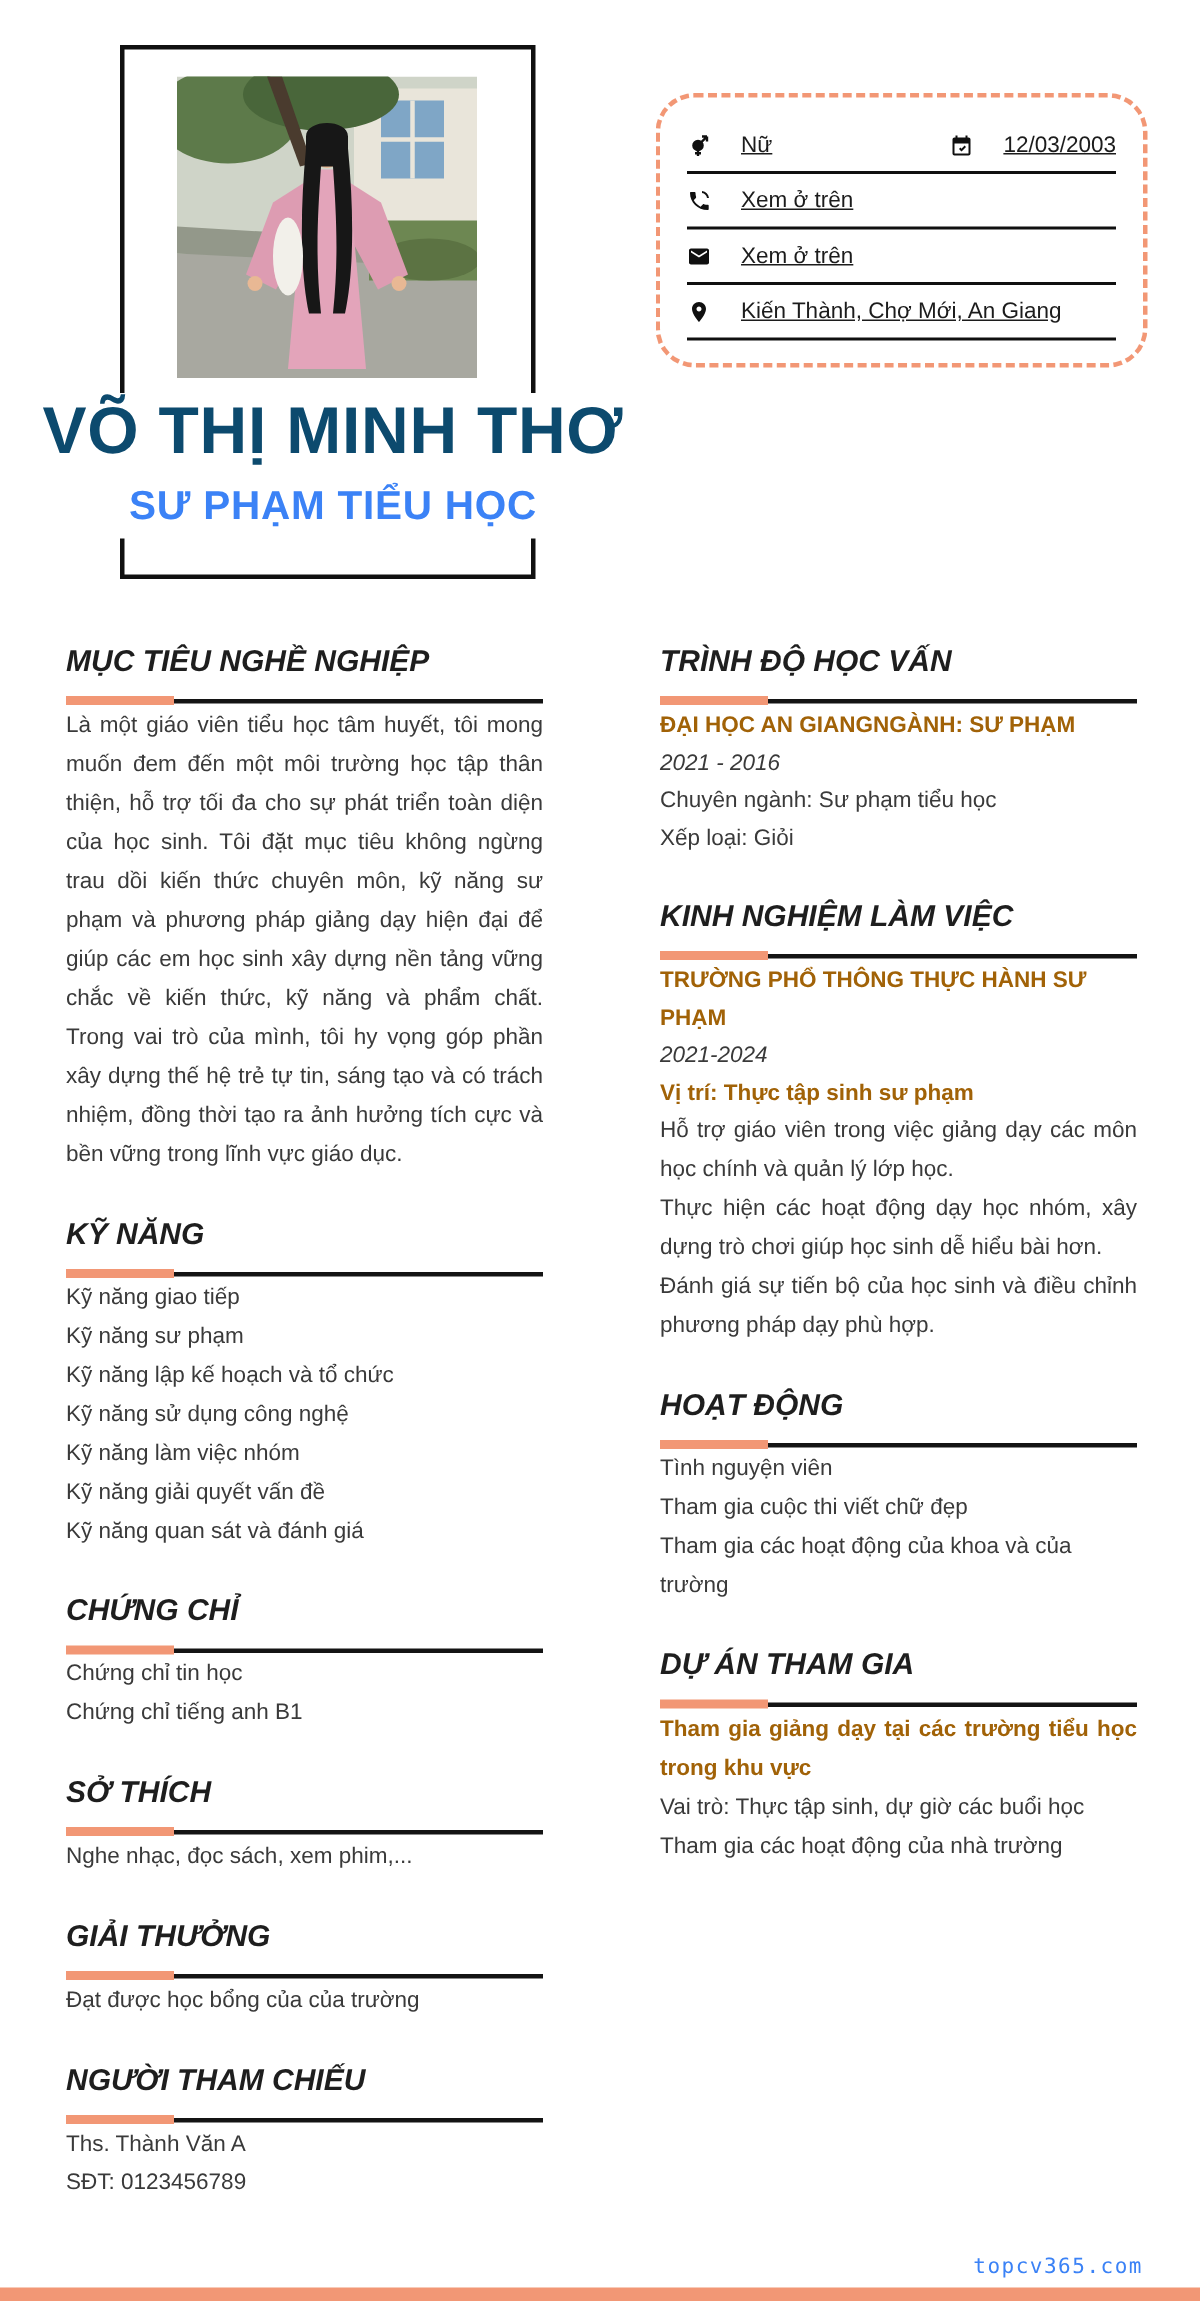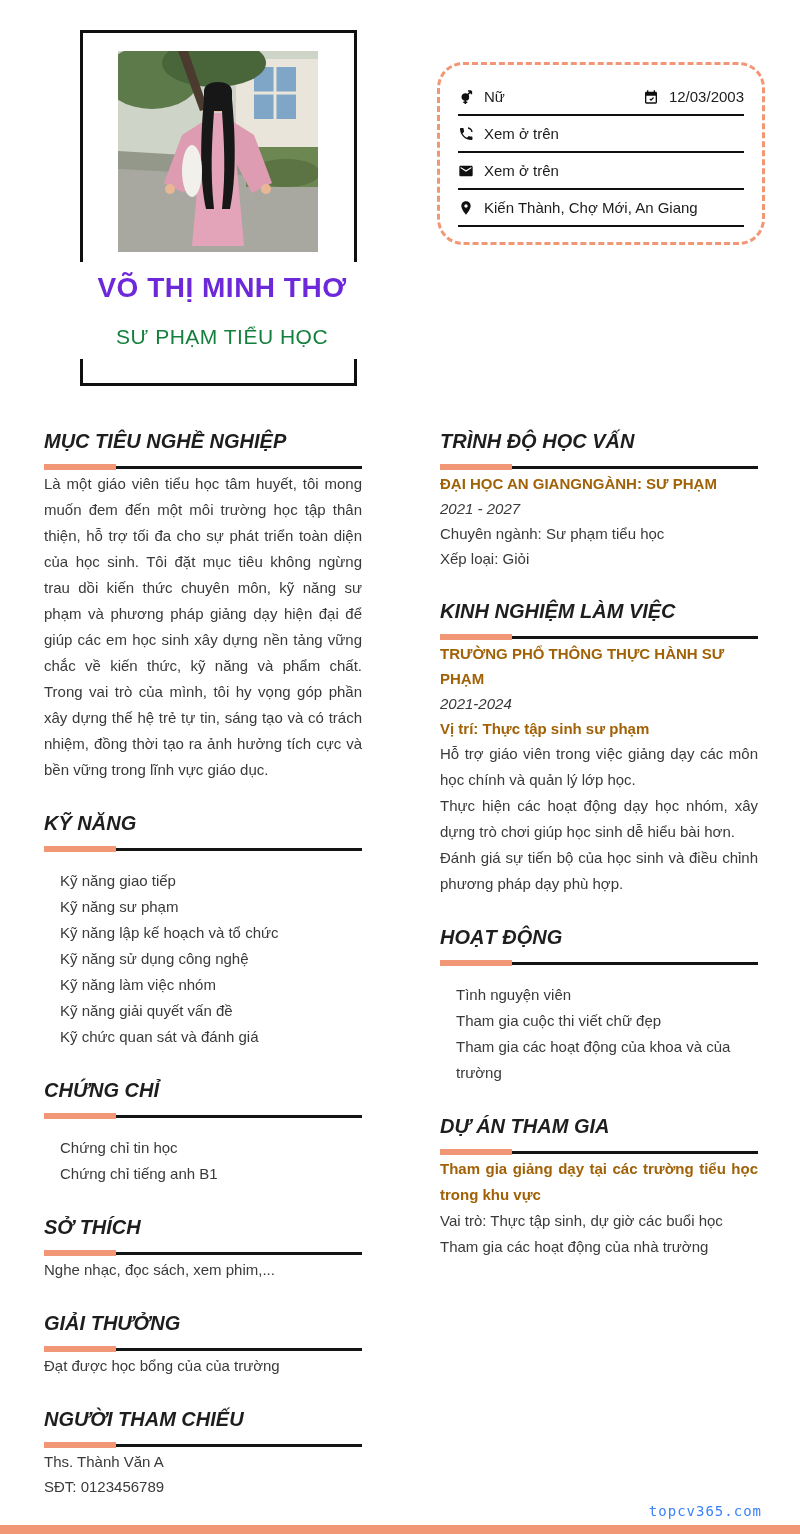--- a/index.html
+++ b/index.html
@@ -14,56 +14,56 @@
     border:3px solid #101010;box-sizing:border-box;
   }
   .photo{
     position:absolute;left:118px;top:51px;width:200px;height:201px;display:block;
   }
   .name-block{
     position:absolute;left:20px;top:262px;width:404px;background:#ffffff;
     text-align:center;padding:4px 0 10px 0;
   }
   .name{
-    font-size:28px;line-height:44px;font-weight:bold;color:#6d28d9;
+    font-size:44px;line-height:44px;font-weight:bold;color:#0c4a6e;
     margin:0;letter-spacing:0.5px;white-space:nowrap;
   }
   .subtitle{
-    font-size:21px;line-height:24px;font-weight:normal;color:#15803d;
+    font-size:27px;line-height:24px;font-weight:bold;color:#3b82f6;
     margin:15px 0 0 0;letter-spacing:0.5px;
   }
   
   .contact-card{
     position:absolute;left:437px;top:62px;width:328px;height:183px;
     box-sizing:border-box;border:3px dashed #F29775;border-radius:26px;
     padding:14px 18px 0 18px;
   }
   .c-row{
     display:flex;align-items:center;height:37px;box-sizing:border-box;
     border-bottom:2px solid #101010;font-size:15px;color:#1c1c1c;
   }
   .c-row.split{justify-content:space-between;}
-  .c-grp{display:flex;align-items:center;gap:10px;}
+  .c-grp{display:flex;align-items:center;gap:20px;text-decoration:underline;}
   .c-icon{width:16px;height:16px;flex:0 0 auto;display:block;}
   .c-icon svg{display:block;width:16px;height:16px;fill:#101010;}
   
   .col{position:absolute;top:428px;width:318px;}
   .col-left{left:44px;}
   .col-right{left:440px;}
   .section{margin-bottom:27px;}
   .section h2{
     font-size:20px;line-height:27px;margin:0 0 9px 0;font-weight:bold;color:#1e1e1e;font-style:italic;
   }
   .underline{display:flex;align-items:center;height:6px;}
   .u-accent{width:72px;height:6px;background:#F29775;}
   .u-line{flex:1;height:3px;background:#141414;}
   .sbody{margin-top:1px;font-size:15px;line-height:26px;color:#3a3a3a;}
   .sbody p{margin:0;}
   .just{text-align:justify;}
-  .plain-list{list-style:none;margin:16px;padding:0;}
+  .plain-list{list-style:none;margin:0;padding:0;}
   .plain-list li{line-height:26px;}
   .bold{font-weight:bold;color:#a16207;}
   .italic{font-style:italic;}
   .edu-line,.ref-line{line-height:25px;}
   
   .watermark{
     position:absolute;right:38px;bottom:15px;
     font-family:"DejaVu Sans Mono","Liberation Mono",monospace;
     font-size:14px;color:#3b82f6;letter-spacing:1px;
   }
@@ -176,21 +176,21 @@
         <span class="u-accent"></span>
         <span class="u-line"></span>
       </div>
     <ul class="plain-list sbody">
       <li>Kỹ năng giao tiếp</li>
       <li>Kỹ năng sư phạm</li>
       <li>Kỹ năng lập kế hoạch và tổ chức</li>
       <li>Kỹ năng sử dụng công nghệ</li>
       <li>Kỹ năng làm việc nhóm</li>
       <li>Kỹ năng giải quyết vấn đề</li>
-      <li>Kỹ chức quan sát và đánh giá</li>
+      <li>Kỹ năng quan sát và đánh giá</li>
     </ul>
   </div>
 
   <div class="section">
     <h2>CHỨNG CHỈ</h2>
     <div class="underline">
         <span class="u-accent"></span>
         <span class="u-line"></span>
       </div>
     <ul class="plain-list sbody">
@@ -234,21 +234,21 @@
 <div class="col col-right">
 
   <div class="section">
     <h2>TRÌNH ĐỘ HỌC VẤN</h2>
     <div class="underline">
         <span class="u-accent"></span>
         <span class="u-line"></span>
       </div>
     <div class="sbody">
       <div class="edu-line bold">ĐẠI HỌC AN GIANGNGÀNH: SƯ PHẠM</div>
-      <div class="edu-line italic">2021 - 2027</div>
+      <div class="edu-line italic">2021 - 2016</div>
       <div class="edu-line">Chuyên ngành: Sư phạm tiểu học</div>
       <div class="edu-line">Xếp loại: Giỏi</div>
     </div>
   </div>
 
   <div class="section">
     <h2>KINH NGHIỆM LÀM VIỆC</h2>
     <div class="underline">
         <span class="u-accent"></span>
         <span class="u-line"></span>

